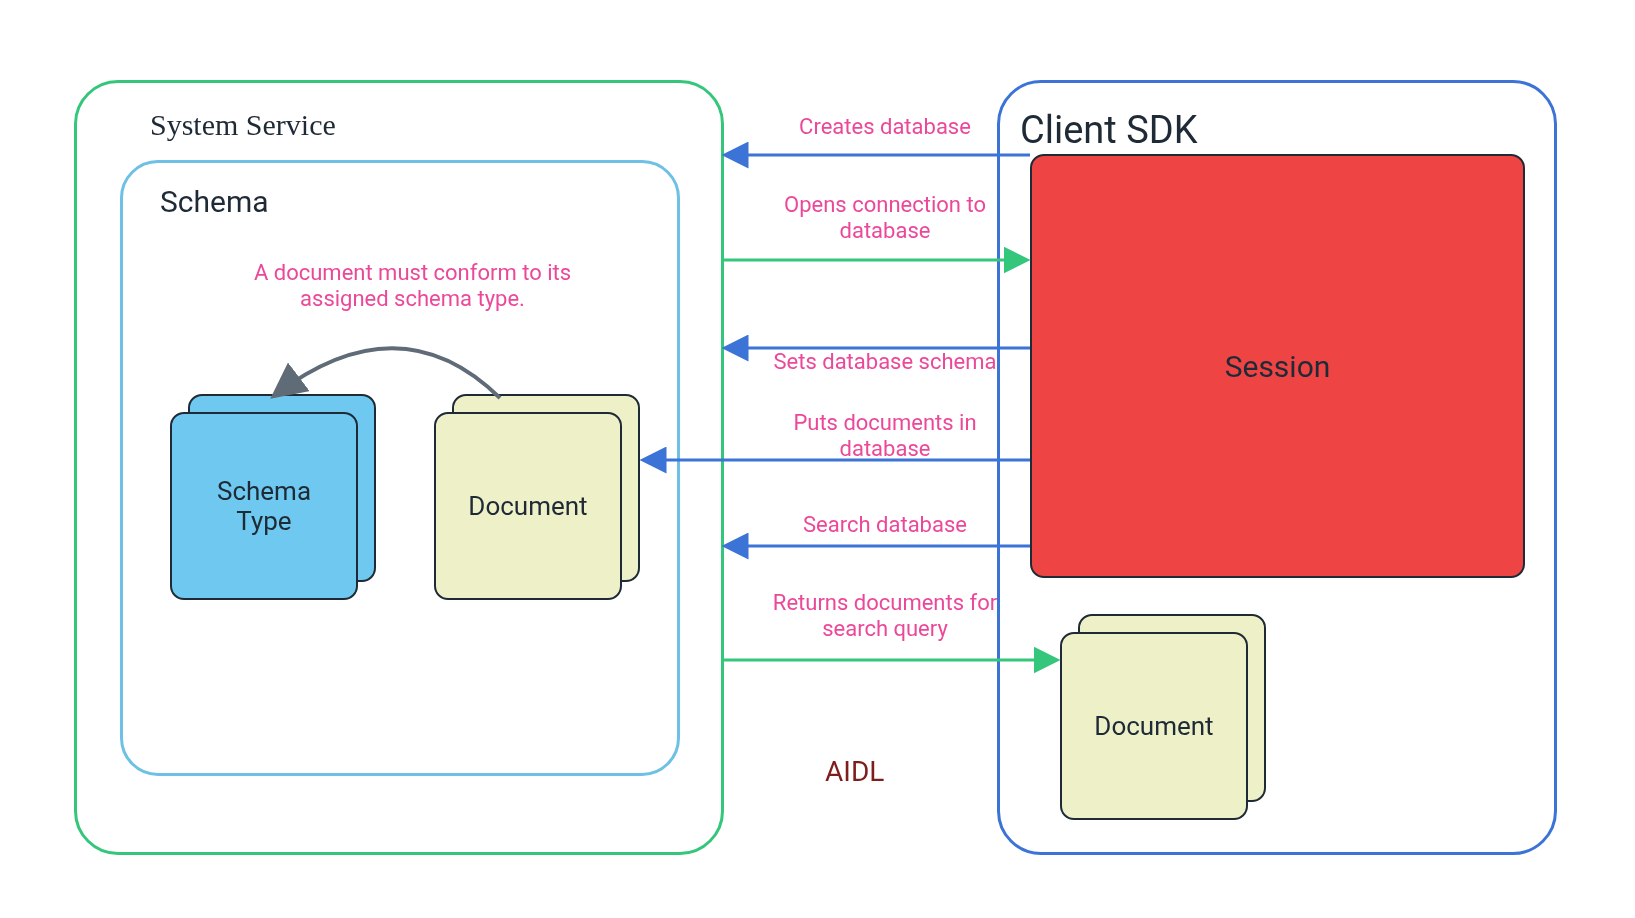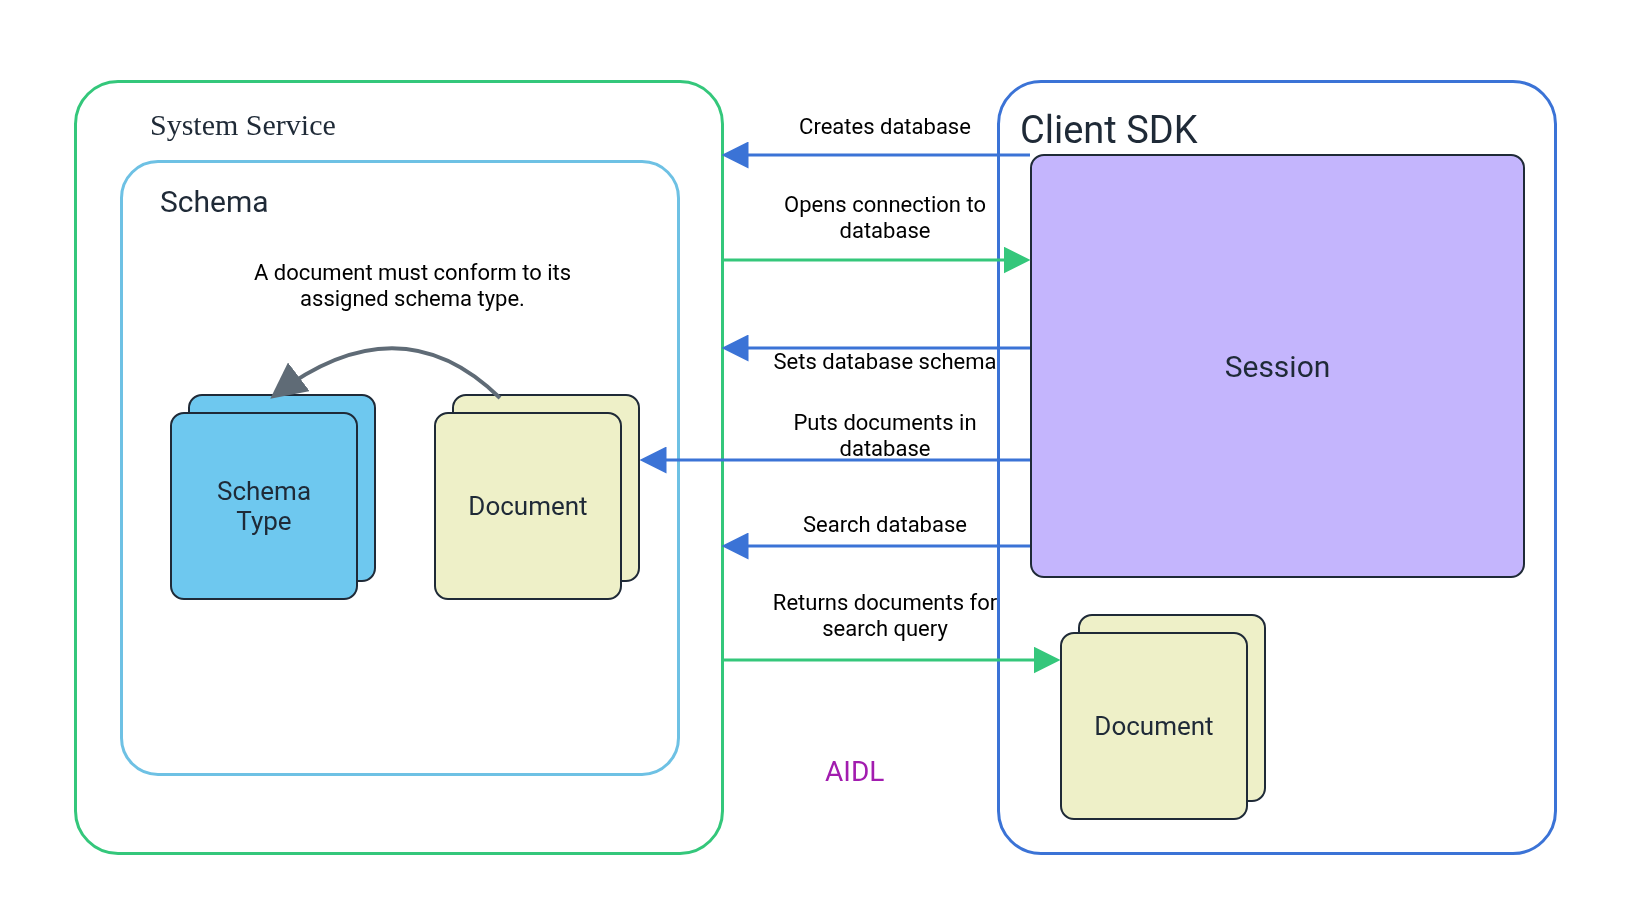--- a/index.html
+++ b/index.html
@@ -16,21 +16,21 @@
     border-style: solid;
     box-sizing: border-box;
   }
   .label {
     position: absolute;
     color: #1f2a37;
     font-weight: 400;
   }
   .arrow-label {
     position: absolute;
-    color: #000000;
+    color: #ec4899;
     font-size: 22px;
     line-height: 26px;
     text-align: center;
   }
   .card-stack {
     position: absolute;
   }
   .card {
     position: absolute;
     border: 2px solid #1f2a37;
@@ -69,21 +69,21 @@
 </div>
 
 <div class="card-stack" style="left:434px; top:394px; width:206px; height:206px;">
   <div class="card" style="left:18px; top:0; width:188px; height:188px; background:#eef0c8;"></div>
   <div class="card" style="left:0; top:18px; width:188px; height:188px; background:#eef0c8; font-size:26px; color:#1f2a37;">Document</div>
 </div>
 
 <div class="box" style="left:997px; top:80px; width:560px; height:775px; border-width:3px; border-color:#3b73d6; border-radius:44px;"></div>
 <div class="label" style="left:1020px; top:108px; font-size:38px;">Client SDK</div>
 
-<div class="card" style="position:absolute; left:1030px; top:154px; width:495px; height:424px; background:#c4b5fd; border:2px solid #1f2a37; border-radius:14px; font-size:30px; color:#1f2a37;">Session</div>
+<div class="card" style="position:absolute; left:1030px; top:154px; width:495px; height:424px; background:#ef4444; border:2px solid #1f2a37; border-radius:14px; font-size:30px; color:#1f2a37;">Session</div>
 
 <div class="card-stack" style="left:1060px; top:614px; width:206px; height:206px;">
   <div class="card" style="left:18px; top:0; width:188px; height:188px; background:#eef0c8;"></div>
   <div class="card" style="left:0; top:18px; width:188px; height:188px; background:#eef0c8; font-size:26px; color:#1f2a37;">Document</div>
 </div>
 
 <div class="arrow-label" style="left:750px; top:114px; width:270px;">Creates database</div>
 
 <div class="arrow-label" style="left:750px; top:192px; width:270px; white-space:pre-line;">Opens connection to
 database</div>
@@ -91,21 +91,21 @@
 <div class="arrow-label" style="left:750px; top:307px; width:270px;margin-top:42px;">Sets database schema</div>
 
 <div class="arrow-label" style="left:750px; top:410px; width:270px; white-space:pre-line;">Puts documents in
 database</div>
 
 <div class="arrow-label" style="left:750px; top:512px; width:270px;">Search database</div>
 
 <div class="arrow-label" style="left:750px; top:590px; width:270px; white-space:pre-line;">Returns documents for
 search query</div>
 
-<div class="label" style="left:825px; top:755px; font-size:28px; color:#a21caf;">AIDL</div>
+<div class="label" style="left:825px; top:755px; font-size:28px; color:#7f1d1d;">AIDL</div>
 
 <svg class="overlay" viewBox="0 0 1635 918">
   <defs>
     <marker id="arrow-blue" viewBox="0 0 12 12" refX="10" refY="6" markerWidth="9" markerHeight="9" orient="auto-start-reverse">
       <path d="M0,0 L12,6 L0,12 z" fill="#3b73d6"></path>
     </marker>
     <marker id="arrow-green" viewBox="0 0 12 12" refX="10" refY="6" markerWidth="9" markerHeight="9" orient="auto-start-reverse">
       <path d="M0,0 L12,6 L0,12 z" fill="#34c77b"></path>
     </marker>
     <marker id="arrow-gray" viewBox="0 0 12 12" refX="10" refY="6" markerWidth="9" markerHeight="9" orient="auto-start-reverse">

